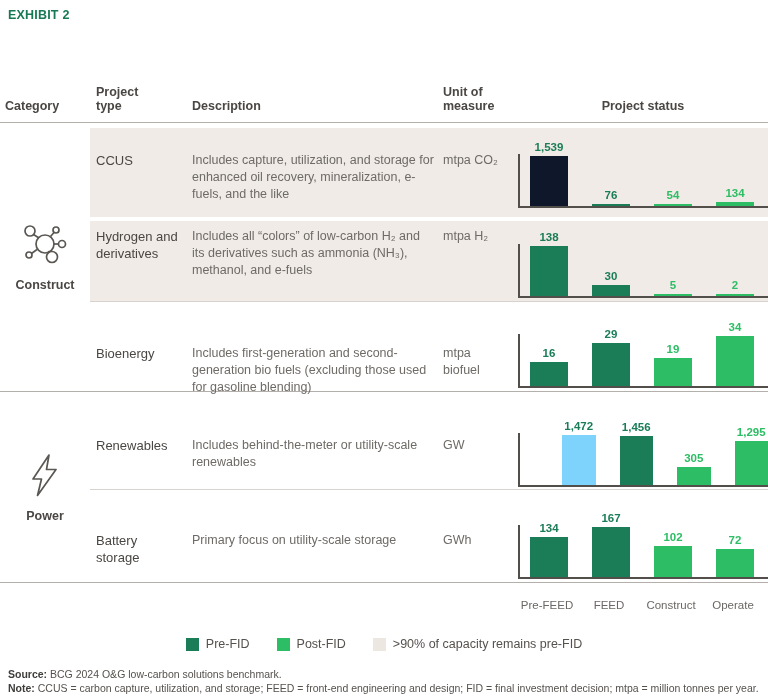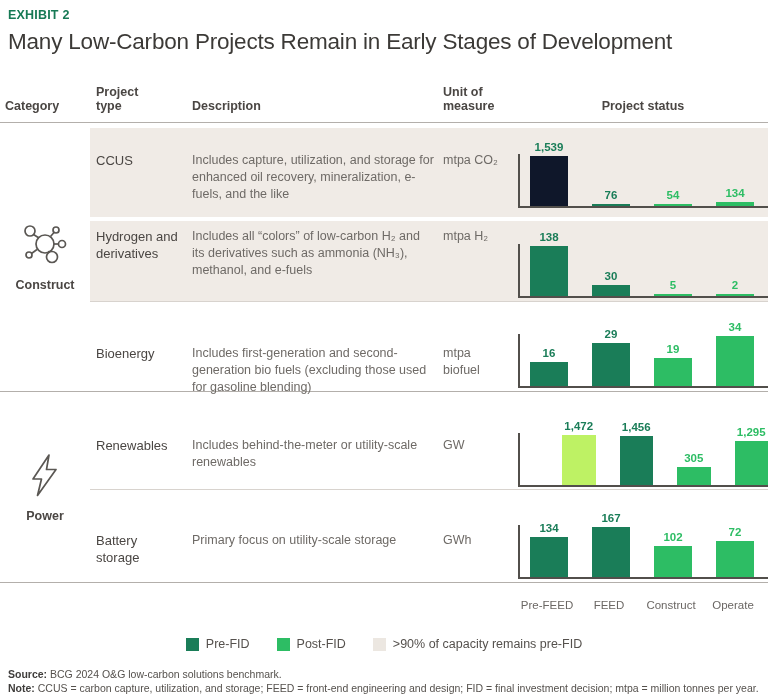--- a/index.html
+++ b/index.html
@@ -74,21 +74,20 @@
   .footer b { color:#3f3d3b; }
 
   svg .stroke { stroke:#5a5753; fill:none; stroke-width:1.7; }
 </style>
 </head>
 <body>
 
 <div class="page">
 
   <div class="exhibit-label" style="color: rgb(23, 122, 85);">EXHIBIT 2</div>
-  <div class="page-title">Many Low-Carbon Projects Remain in Early Stages of Development</div>
 
   <div class="col-header">
     <div class="ch-cat">Category</div>
     <div class="ch-type">
         <span>Project type</span>
       </div>
     <div class="ch-desc">Description</div>
     <div class="ch-unit">
         <span>Unit of measure</span>
       </div>
@@ -223,21 +222,21 @@
               <span>Renewables</span>
             </div>
           <div class="cell-desc cell-text">
               <span>Includes behind-the-meter or utility-scale renewables</span>
             </div>
           <div class="cell-unit cell-text">
               <span>GW</span>
             </div>
           <div class="cell-chart">
               <div class="plot">
-                <div class="bar" style="height: 50px; background: #bef264; margin-left: 32px;">
+                <div class="bar" style="height: 50px; background: #7dd3fc; margin-left: 32px;">
                   <span class="bar-label" style="color: rgb(26, 125, 88);">1,472</span>
                 </div>
                 <div class="bar" style="height: 49px; background: rgb(26, 125, 88);">
                   <span class="bar-label" style="color: rgb(26, 125, 88);">1,456</span>
                 </div>
                 <div class="bar" style="height: 18px; background: rgb(45, 189, 100);">
                   <span class="bar-label" style="color: rgb(45, 189, 100);">305</span>
                 </div>
                 <div class="bar" style="height: 44px; background: rgb(45, 189, 100);">
                   <span class="bar-label" style="color: rgb(45, 189, 100); margin-top: 36px;">1,295</span>
@@ -260,21 +259,21 @@
               <div class="plot">
                 <div class="bar" style="height: 40px; background: rgb(26, 125, 88);">
                   <span class="bar-label" style="color: rgb(26, 125, 88);">134</span>
                 </div>
                 <div class="bar" style="height: 50px; background: rgb(26, 125, 88);">
                   <span class="bar-label" style="color: rgb(26, 125, 88);">167</span>
                 </div>
                 <div class="bar" style="height: 31px; background: rgb(45, 189, 100);">
                   <span class="bar-label" style="color: rgb(45, 189, 100);">102</span>
                 </div>
-                <div class="bar" style="height: 36px; background: rgb(45, 189, 100); margin-top: 24px;">
+                <div class="bar" style="height: 28px; background: rgb(45, 189, 100); margin-top: 24px;">
                   <span class="bar-label" style="color: rgb(45, 189, 100);">72</span>
                 </div>
               </div>
             </div>
         </div>
 
       </div>
     </div>
 
   </div>

